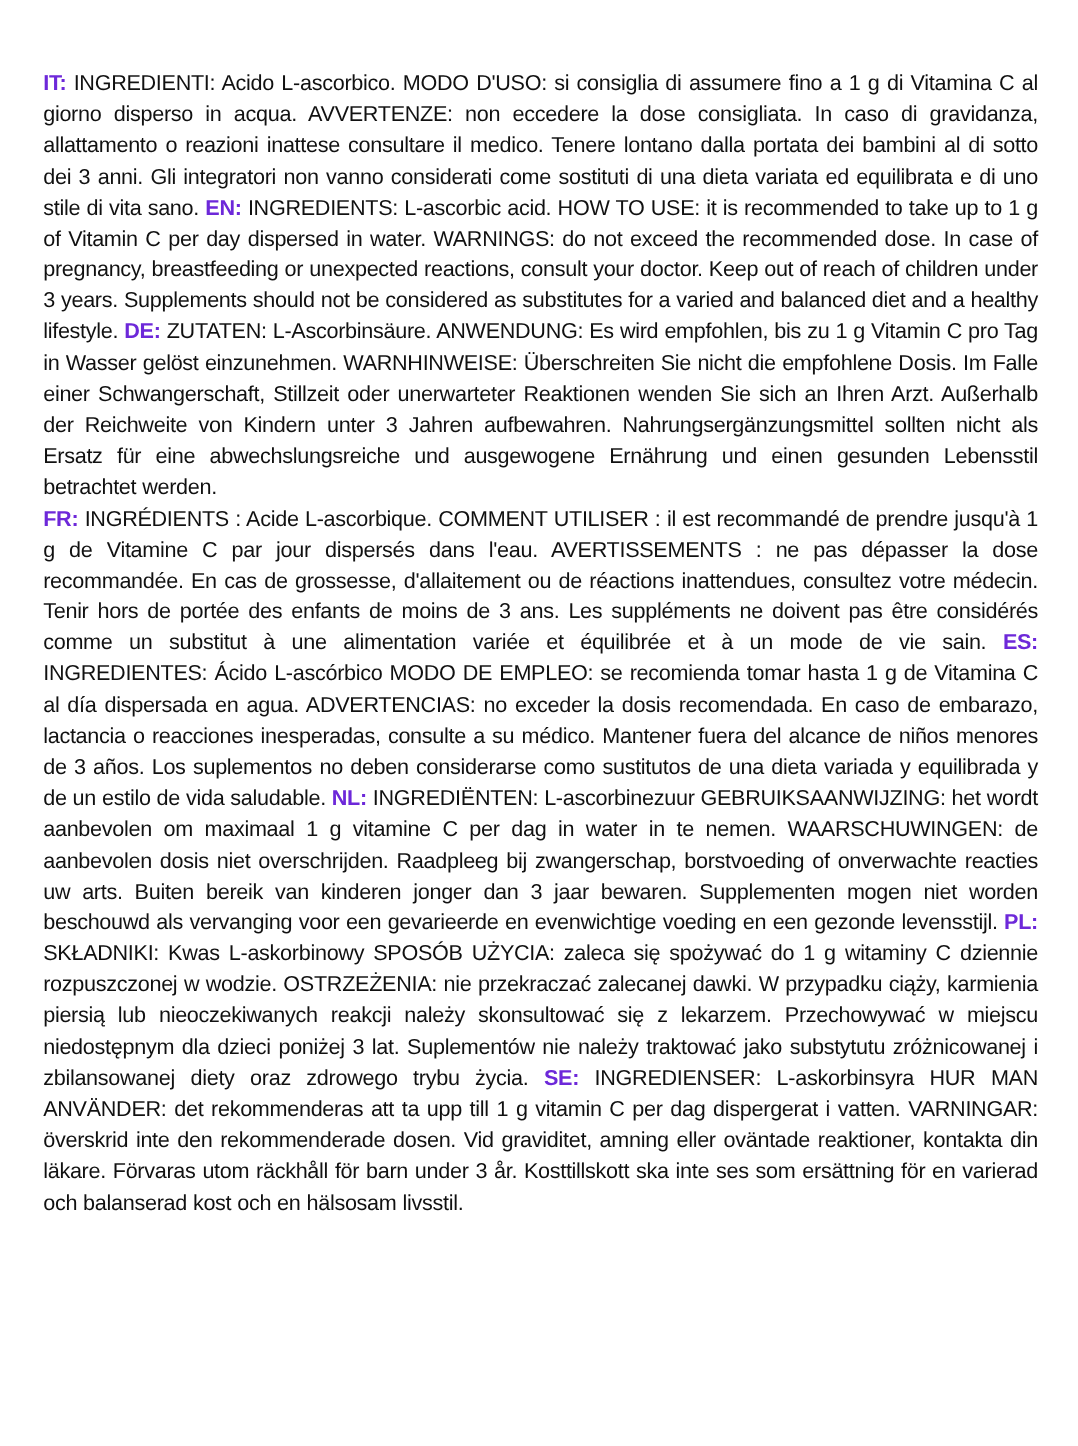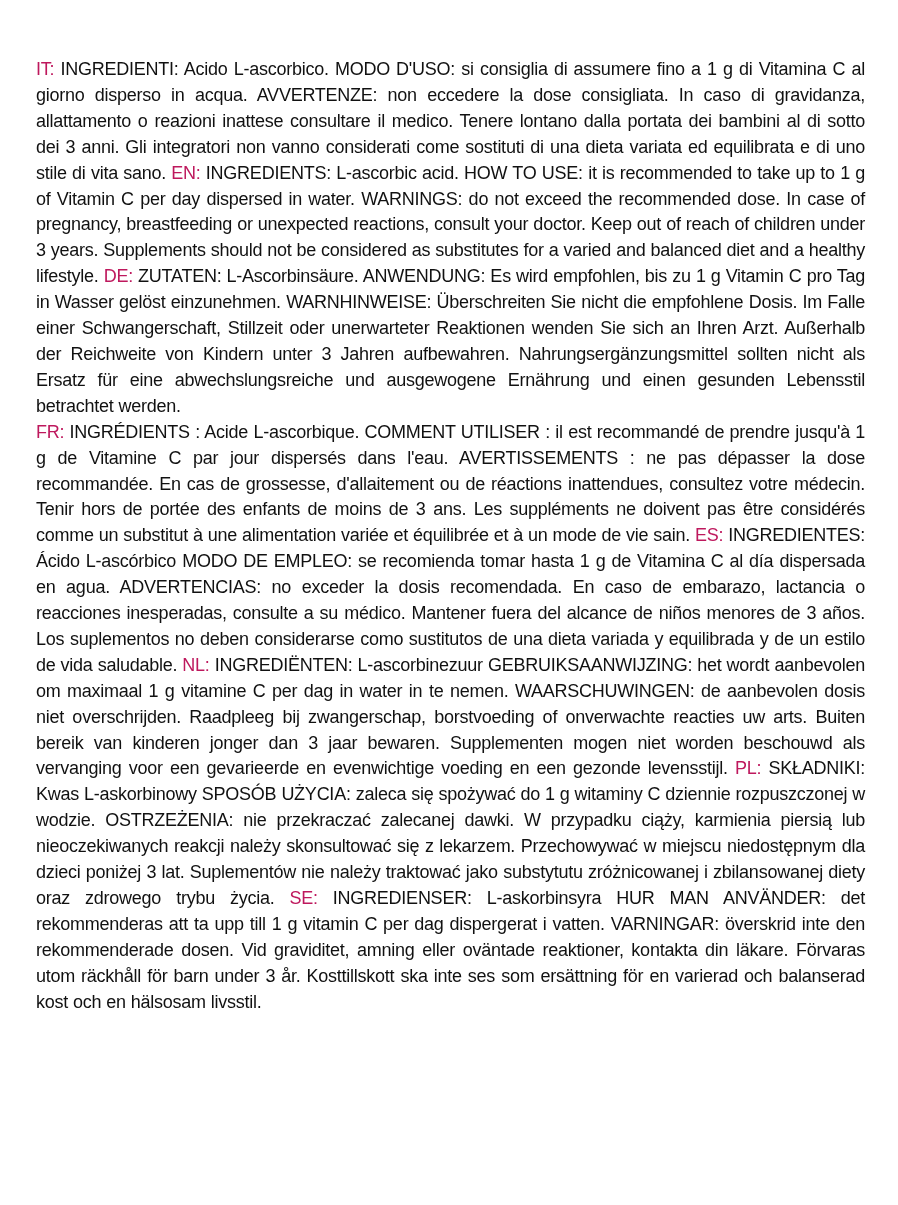--- a/index.html
+++ b/index.html
@@ -23,22 +23,22 @@
     margin: 0;
     text-align: justify;
     font-family: "Liberation Sans", "DejaVu Sans", sans-serif;
     font-size: 18px;
     line-height: 25.9px;
     letter-spacing: -0.25px;
     color: #111111;
     word-spacing: 0.2px;
   }
   .lang-tag {
-    font-weight: 400;
-    color: #be185d;
+    font-weight: 700;
+    color: #6d28d9;
   }
 </style>
 </head>
 <body>
 
 <div class="sheet">
 
   <p class="para"><b class="lang-tag">IT:</b><span> INGREDIENTI: Acido L-ascorbico. MODO D'USO: si consiglia di assumere fino a 1 g di Vitamina C al giorno disperso in acqua. AVVERTENZE: non eccedere la dose consigliata. In caso di gravidanza, allattamento o reazioni inattese consultare il medico. Tenere lontano dalla portata dei bambini al di sotto dei 3 anni. Gli integratori non vanno considerati come sostituti di una dieta variata ed equilibrata e di uno stile di vita sano. </span><b class="lang-tag">EN:</b><span> INGREDIENTS: L-ascorbic acid. HOW TO USE: it is recommended to take up to 1 g of Vitamin C per day dispersed in water. WARNINGS: do not exceed the recommended dose. In case of pregnancy, breastfeeding or unexpected reactions, consult your doctor. Keep out of reach of children under 3 years. Supplements should not be considered as substitutes for a varied and balanced diet and a healthy lifestyle. </span><b class="lang-tag">DE:</b><span> ZUTATEN: L-Ascorbinsäure. ANWENDUNG: Es wird empfohlen, bis zu 1 g Vitamin C pro Tag in Wasser gelöst einzunehmen. WARNHINWEISE: Überschreiten Sie nicht die empfohlene Dosis. Im Falle einer Schwangerschaft, Stillzeit oder unerwarteter Reaktionen wenden Sie sich an Ihren Arzt. Außerhalb der Reichweite von Kindern unter 3 Jahren aufbewahren. Nahrungsergänzungsmittel sollten nicht als Ersatz für eine abwechslungsreiche und ausgewogene Ernährung und einen gesunden Lebensstil betrachtet werden.</span></p>
 
   <p class="para"><b class="lang-tag">FR:</b><span> INGRÉDIENTS : Acide L-ascorbique. COMMENT UTILISER : il est recommandé de prendre jusqu'à 1 g de Vitamine C par jour dispersés dans l'eau. AVERTISSEMENTS : ne pas dépasser la dose recommandée. En cas de grossesse, d'allaitement ou de réactions inattendues, consultez votre médecin. Tenir hors de portée des enfants de moins de 3 ans. Les suppléments ne doivent pas être considérés comme un substitut à une alimentation variée et équilibrée et à un mode de vie sain. </span><b class="lang-tag">ES:</b><span> INGREDIENTES: Ácido L-ascórbico MODO DE EMPLEO: se recomienda tomar hasta 1 g de Vitamina C al día dispersada en agua. ADVERTENCIAS: no exceder la dosis recomendada. En caso de embarazo, lactancia o reacciones inesperadas, consulte a su médico. Mantener fuera del alcance de niños menores de 3 años. Los suplementos no deben considerarse como sustitutos de una dieta variada y equilibrada y de un estilo de vida saludable. </span><b class="lang-tag">NL:</b><span> INGREDIËNTEN: L-ascorbinezuur GEBRUIKSAANWIJZING: het wordt aanbevolen om maximaal 1 g vitamine C per dag in water in te nemen. WAARSCHUWINGEN: de aanbevolen dosis niet overschrijden. Raadpleeg bij zwangerschap, borstvoeding of onverwachte reacties uw arts. Buiten bereik van kinderen jonger dan 3 jaar bewaren. Supplementen mogen niet worden beschouwd als vervanging voor een gevarieerde en evenwichtige voeding en een gezonde levensstijl. </span><b class="lang-tag">PL:</b><span> SKŁADNIKI: Kwas L-askorbinowy SPOSÓB UŻYCIA: zaleca się spożywać do 1 g witaminy C dziennie rozpuszczonej w wodzie. OSTRZEŻENIA: nie przekraczać zalecanej dawki. W przypadku ciąży, karmienia piersią lub nieoczekiwanych reakcji należy skonsultować się z lekarzem. Przechowywać w miejscu niedostępnym dla dzieci poniżej 3 lat. Suplementów nie należy traktować jako substytutu zróżnicowanej i zbilansowanej diety oraz zdrowego trybu życia. </span><b class="lang-tag">SE:</b><span> INGREDIENSER: L-askorbinsyra HUR MAN ANVÄNDER: det rekommenderas att ta upp till 1 g vitamin C per dag dispergerat i vatten. VARNINGAR: överskrid inte den rekommenderade dosen. Vid graviditet, amning eller oväntade reaktioner, kontakta din läkare. Förvaras utom räckhåll för barn under 3 år. Kosttillskott ska inte ses som ersättning för en varierad och balanserad kost och en hälsosam livsstil.</span></p>

